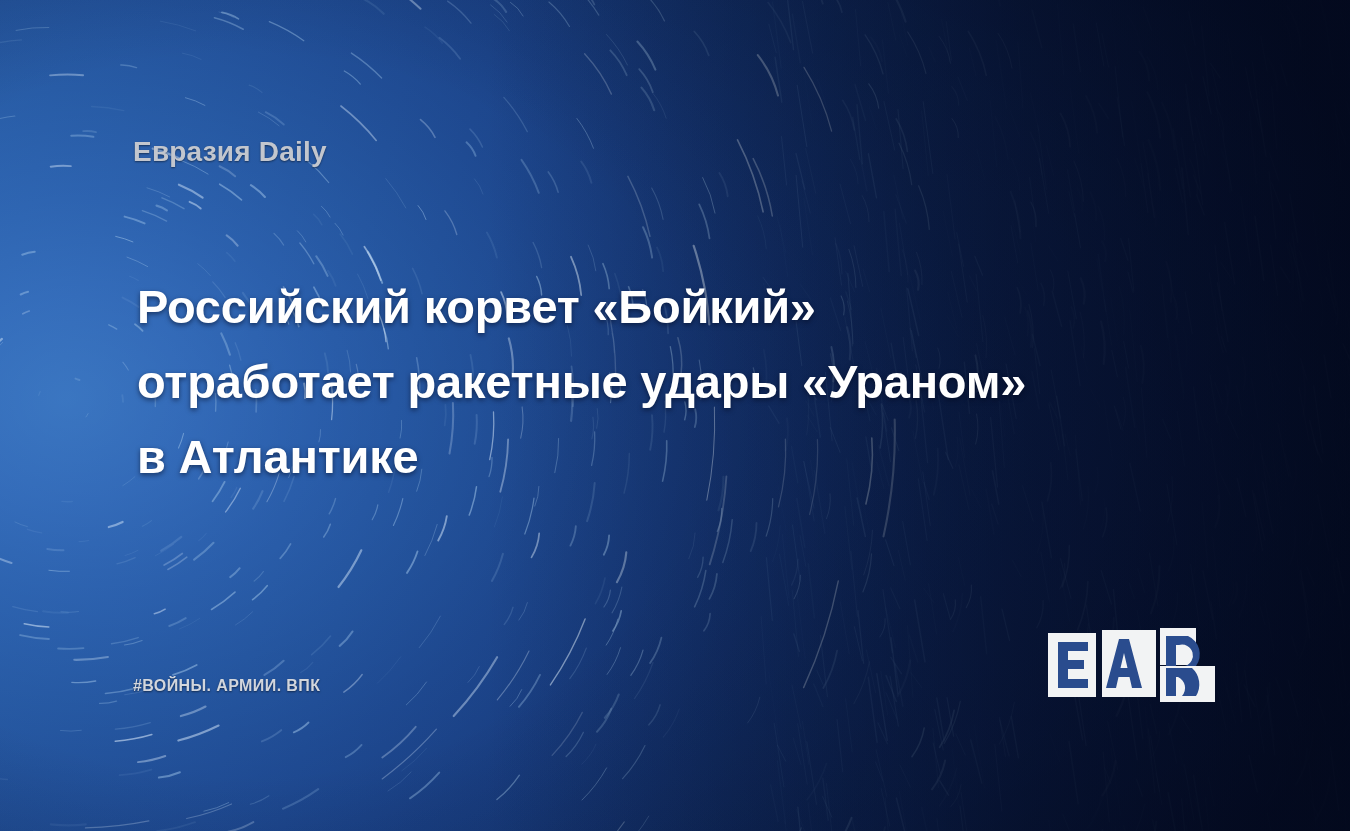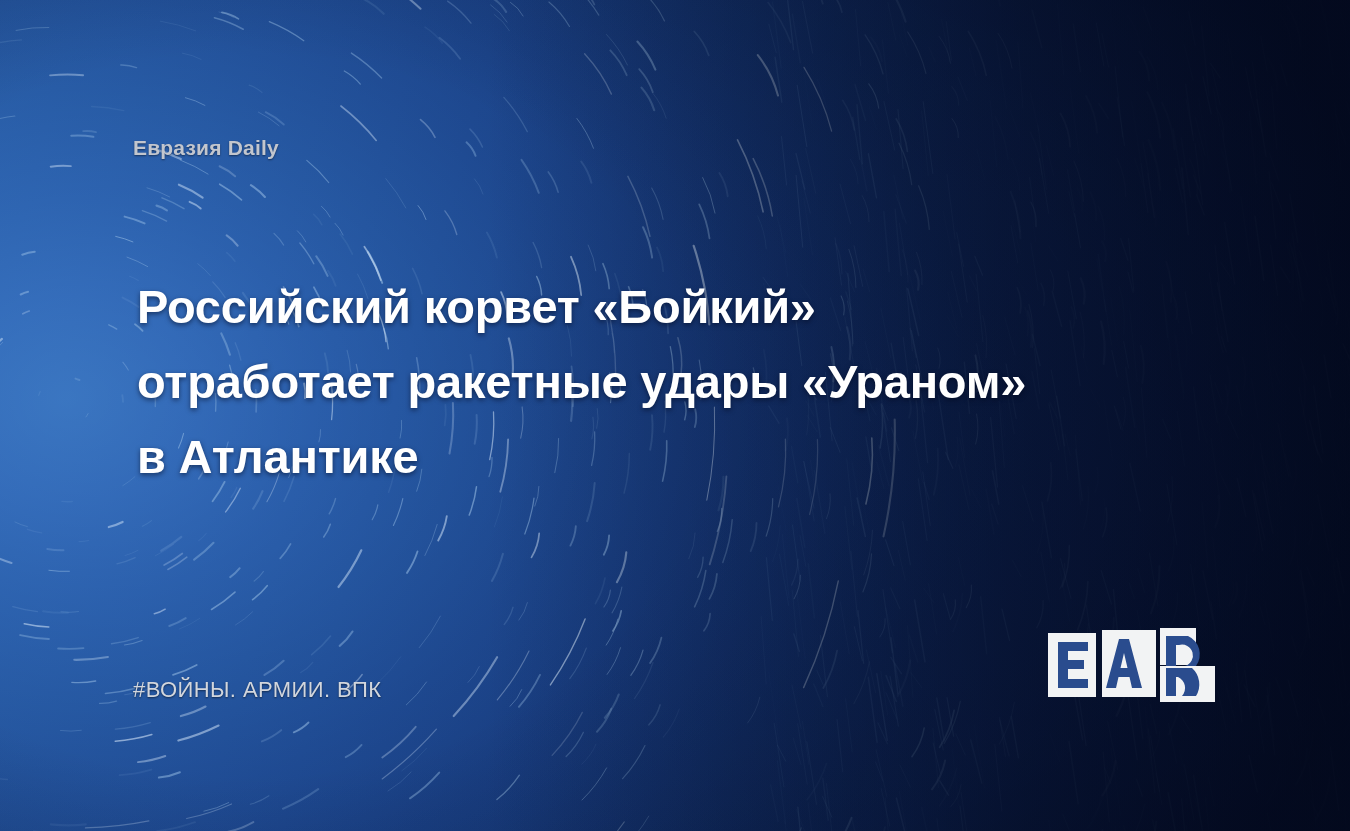--- a/index.html
+++ b/index.html
@@ -57,21 +57,21 @@
     position: absolute;
     inset: 0;
     opacity: 0.85;
   }
 
   
   .brand {
     position: absolute;
     left: 133px;
     top: 136px;
-    font-size: 21px;
+    font-size: 28px;
     font-weight: bold;
     letter-spacing: 0.2px;
     color: #c2c6ce;
     text-shadow: 0 1px 2px rgba(0,0,0,0.45);
   }
 
   .headline {
     position: absolute;
     left: 133px;
     top: 265px;
@@ -83,22 +83,22 @@
     color: #ffffff;
     letter-spacing: -0.2px;
     text-shadow: 0 2px 5px rgba(2,8,28,0.55);
     white-space: pre-line;
   }
 
   .hashtag {
     position: absolute;
     left: 133px;
     top: 677px;
-    font-size: 22px;
-    font-weight: normal;
+    font-size: 16px;
+    font-weight: bold;
     letter-spacing: 0.4px;
     color: #d2d6dd;
     text-shadow: 0 1px 2px rgba(0,0,0,0.5);
   }
 
   
   #logo {
     position: absolute;
     left: 1046px;
     top: 628px;

